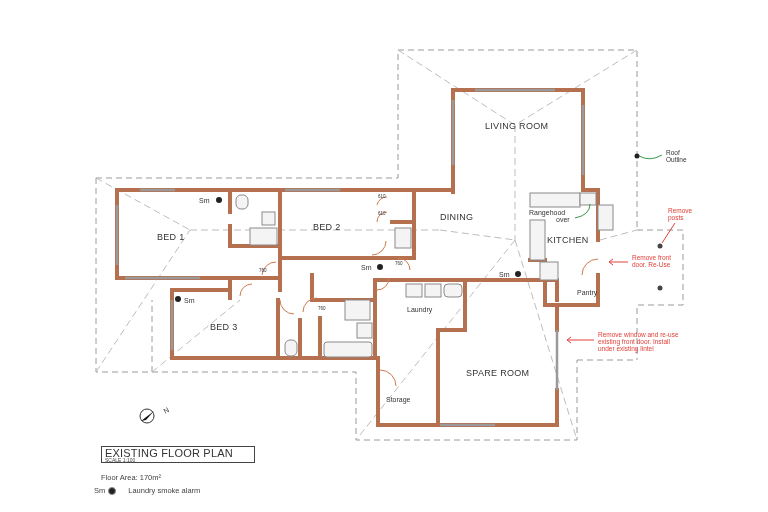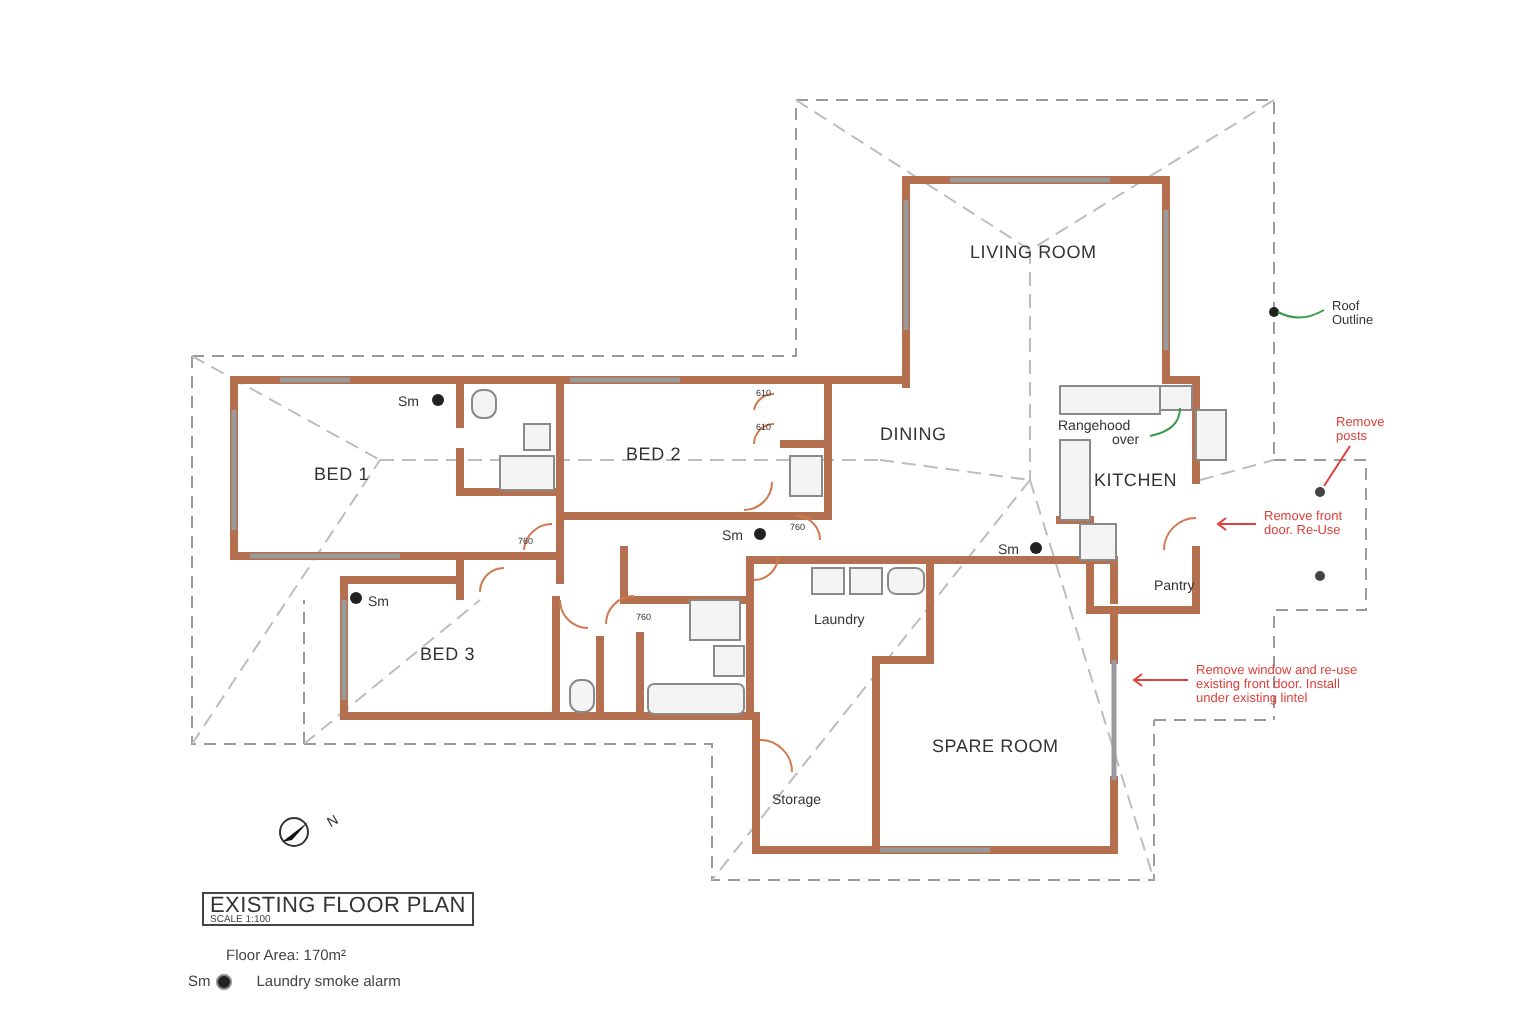--- a/index.html
+++ b/index.html
@@ -10,24 +10,24 @@
     .roof { stroke: #9a9a9a; stroke-width: 1; fill: none; stroke-dasharray: 6 4; }
     .hip { stroke: #bdbdbd; stroke-width: 1; fill: none; stroke-dasharray: 7 4; }
     .fix { stroke: #8a8a8a; stroke-width: 1; fill: #f4f4f4; }
     .door { stroke: #d07a50; stroke-width: 1; fill: none; }
     .room-label { font-family: "Liberation Sans", sans-serif; font-size: 9px; fill: #333; letter-spacing: 0.3px; }
     .small-label { font-family: "Liberation Sans", sans-serif; font-size: 7px; fill: #333; }
     .tiny { font-family: "Liberation Sans", sans-serif; font-size: 4.5px; fill: #333; }
     .note { font-family: "Liberation Sans", sans-serif; font-size: 6.5px; fill: #e0403a; }
     .roofnote { font-family: "Liberation Sans", sans-serif; font-size: 6.5px; fill: #333; }
     .arrow-red { stroke: #e0403a; stroke-width: 1; fill: none; }
-    .title-box { position: absolute; left: 101px; top: 446px; width: 136px; height: 17px; border: 1px solid #444; box-sizing: border-box; text-align: right; }
+    .title-box { position: absolute; left: 101px; top: 446px; width: 154px; height: 17px; border: 1px solid #444; box-sizing: border-box; text-align: right; }
     .title-text { position: absolute; left: 3px; top: 0px; font-size: 11px; color: #333; white-space: nowrap; letter-spacing: 0.2px; }
     .scale-text { position: absolute; left: 3px; top: 10px; font-size: 5px; color: #444; }
-    .area-text { position: absolute; left: 113px; top: 473px; font-size: 7.5px; color: #444; }
+    .area-text { position: absolute; left: 101px; top: 473px; font-size: 7.5px; color: #444; }
     .legend { position: absolute; left: 94px; top: 486px; font-size: 7.5px; color: #444; display: flex; align-items: center; }
     .legend .sm { margin-right: 3px; }
     .legend .dot { width: 6px; height: 6px; border-radius: 50%; background: #222; border: 1px solid #888; margin-right: 12px; }
   </style>
 </head>
 <body>
 
 <svg id="plan" viewBox="0 0 768 512" xmlns="http://www.w3.org/2000/svg">
 
   <g>

